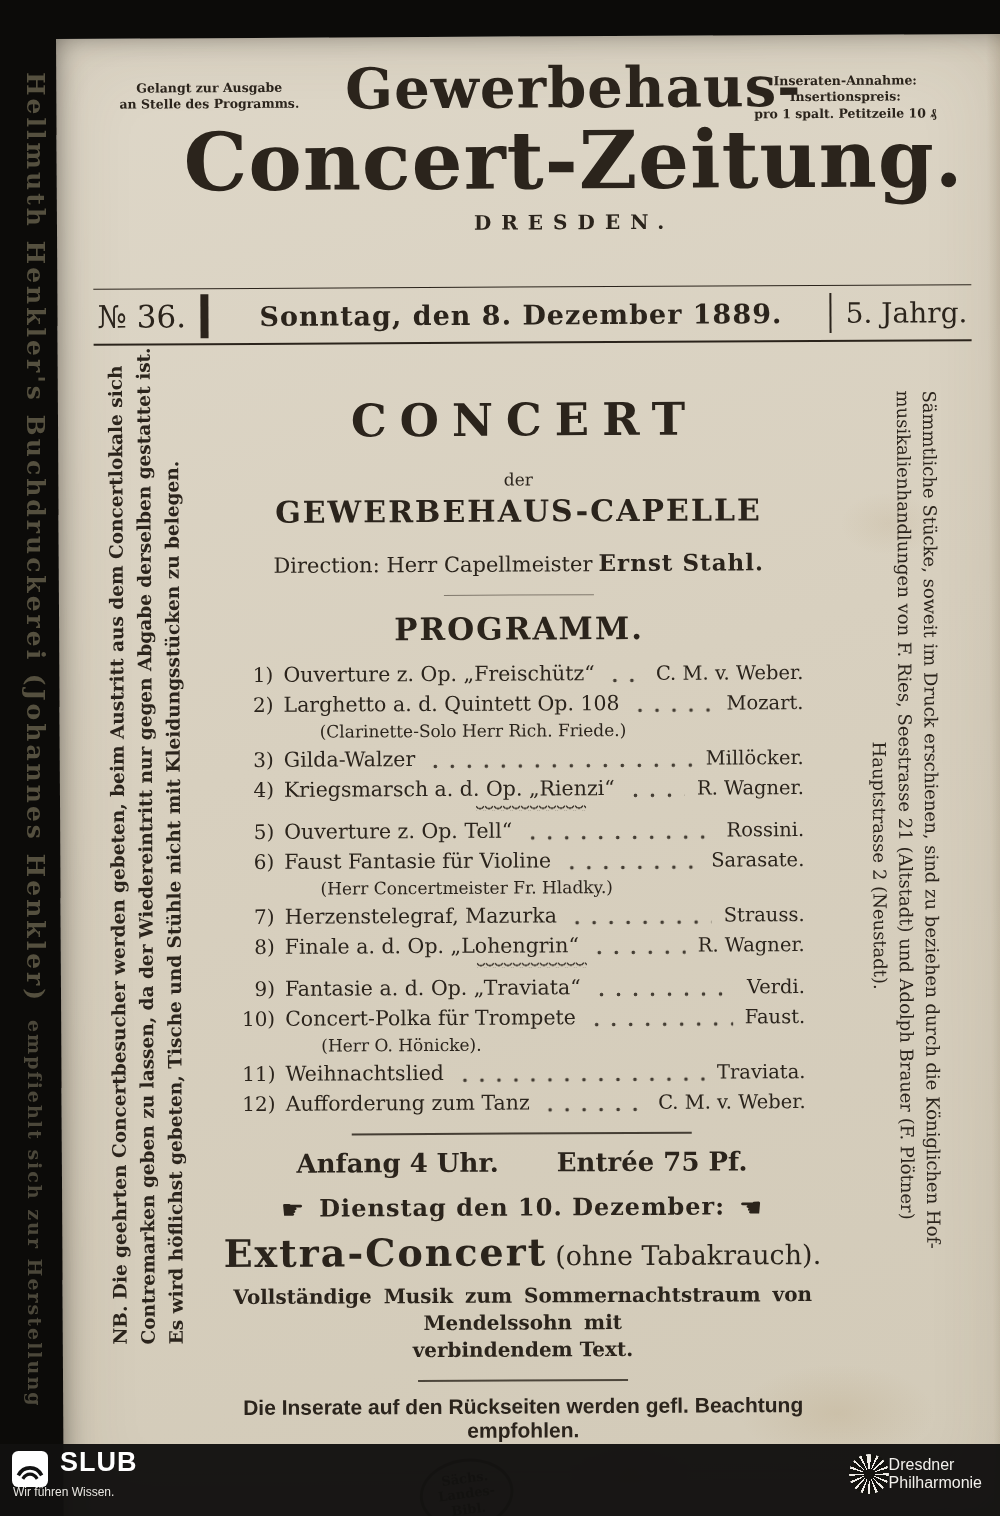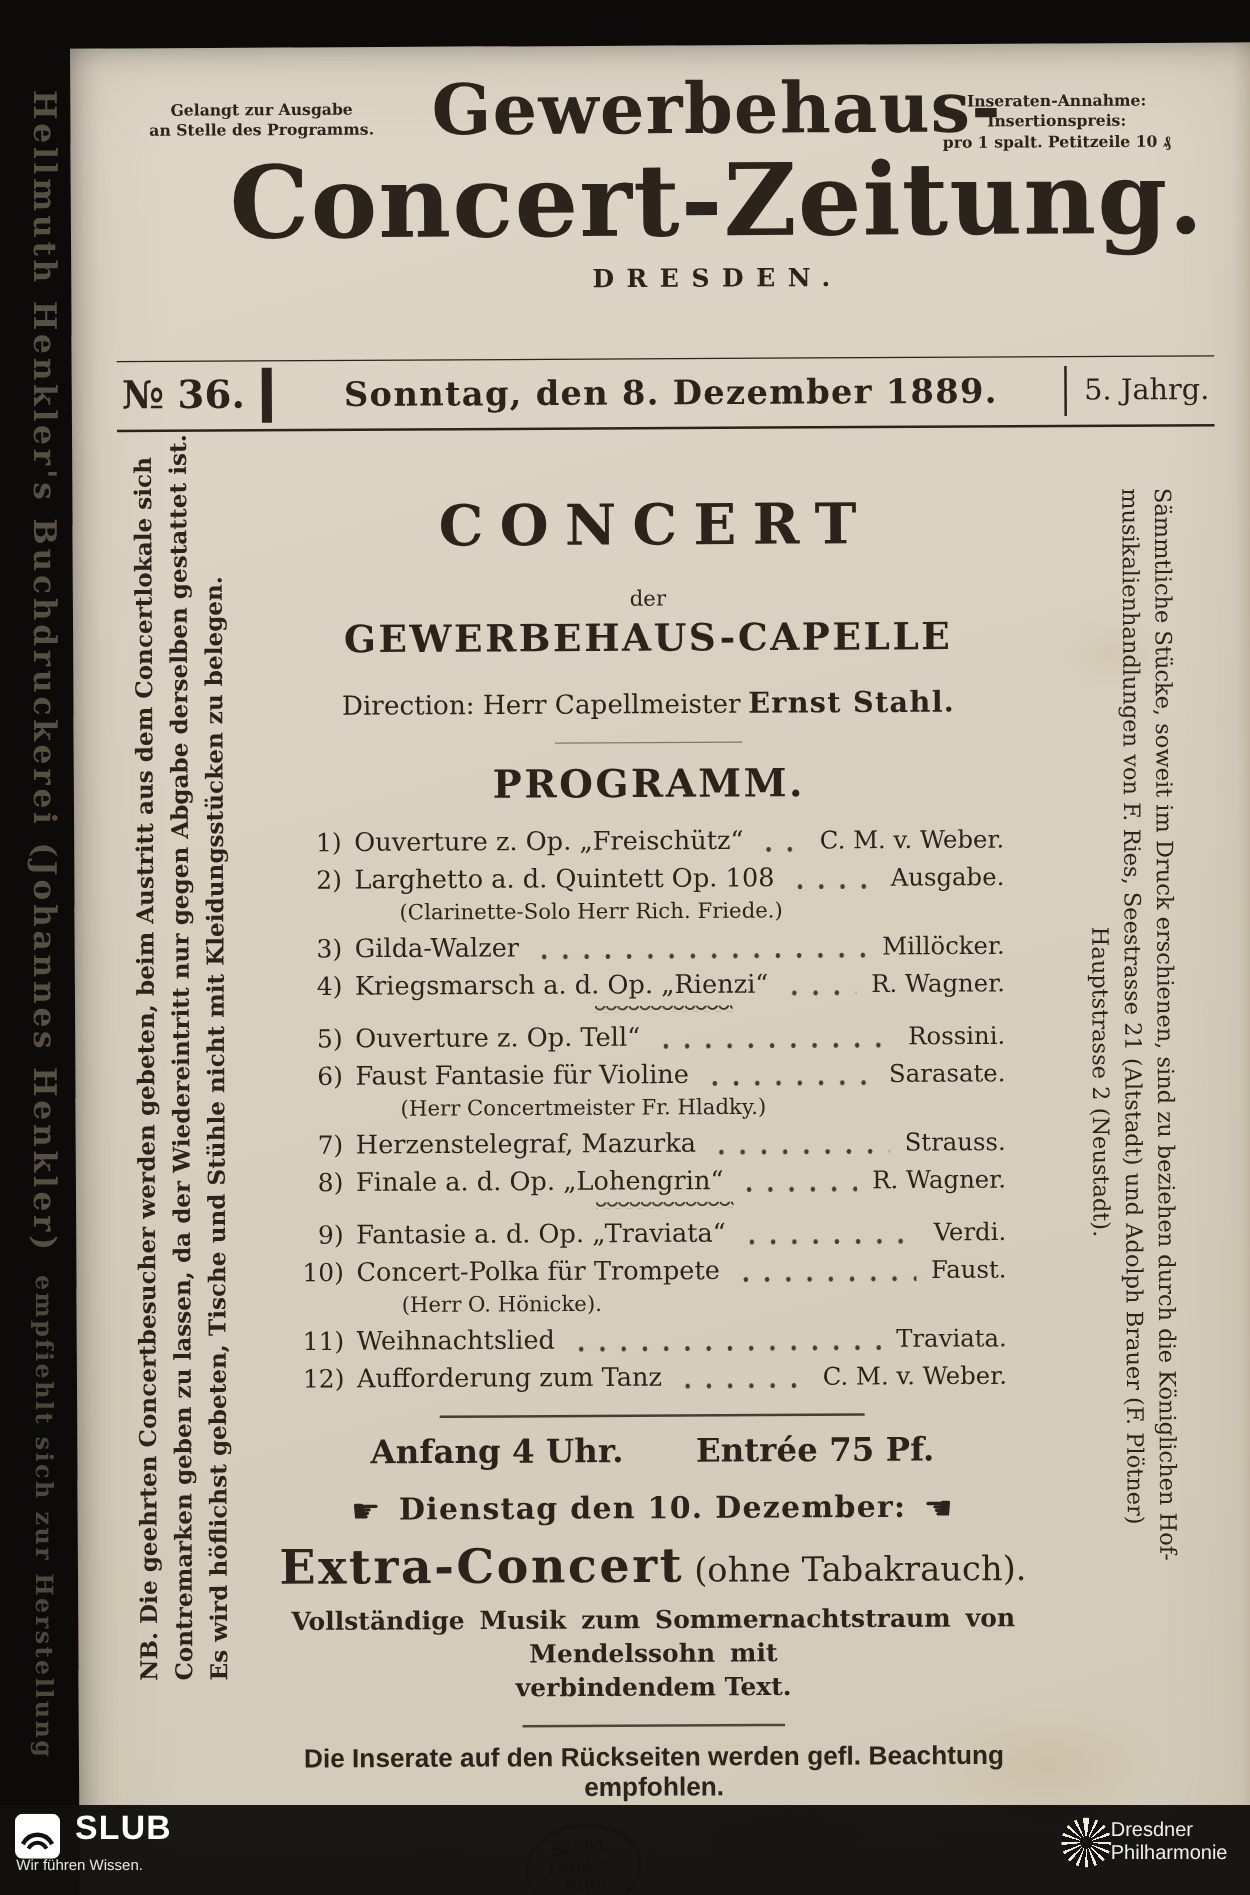--- a/index.html
+++ b/index.html
@@ -36,25 +36,25 @@
   .note-left span, .note-right span { display:block; }
   .title-block { position:absolute; left:90px; right:0; top:20px; text-align:center; }
   .title-1 { font-size:56px; font-weight:bold; line-height:62px; letter-spacing:1px; }
   .title-2 { font-size:80px; font-weight:bold; line-height:84px; letter-spacing:1px; margin-top:0px; }
   .city    { font-size:20px; font-weight:bold; letter-spacing:10px; margin-top:8px; }
   .issue-bar {
     position:absolute; left:36px; right:30px; top:250px;
     border-top:1.5px solid #2b241c; border-bottom:2.5px solid #2b241c;
     display:flex; align-items:center; padding:5px 4px;
   }
-  .issue-no { font-size:31px; font-weight:bold; white-space:nowrap; }
+  .issue-no { font-size:31px; font-weight:normal; white-space:nowrap; }
   .bar-thick { width:8px;  height:44px; background:#2b241c; margin:0 18px 0 14px; }
   .bar-thin  { width:2px;  height:40px; background:#2b241c; margin:0 14px; }
   .issue-date { flex:1; text-align:center; font-size:27px; font-weight:bold; letter-spacing:1px; }
-  .issue-vol  { font-size:23px; white-space:nowrap; }
+  .issue-vol  { font-size:28px; white-space:nowrap; }
   
   .v-rot { position:absolute; transform-origin:0 0; }
   .sidebar-left-rot  { left:44px; top:1306px; width:950px; height:86px; transform:rotate(-90deg);
                        font-size:18.5px; font-weight:bold; line-height:28px; }
   .sidebar-right-rot { left:884px; top:356px; width:950px; height:80px; transform:rotate(90deg);
                        font-size:18px; line-height:26px; }
   .v-rot span { display:block; white-space:nowrap; }
   .v-center { text-align:center; }
   
   .main { position:absolute; left:130px; top:352px; width:660px; text-align:center; }
@@ -173,21 +173,21 @@
           <div class="prog-row">
             <span class="prog-num">1)</span>
             <span class="prog-title">Ouverture z. Op. „Freischütz“</span>
             <span class="leader"></span>
             <span class="prog-comp">C. M. v. Weber.</span>
           </div>
           <div class="prog-row">
             <span class="prog-num">2)</span>
             <span class="prog-title">Larghetto a. d. Quintett Op. 108</span>
             <span class="leader"></span>
-            <span class="prog-comp">Ausgabe.</span>
+            <span class="prog-comp">Mozart.</span>
           </div>
           <div class="prog-sub">(Clarinette-Solo Herr Rich. Friede.)</div>
           <div class="prog-row">
             <span class="prog-num">3)</span>
             <span class="prog-title">Gilda-Walzer</span>
             <span class="leader"></span>
             <span class="prog-comp">Millöcker.</span>
           </div>
           <div class="prog-row">
             <span class="prog-num">4)</span>

